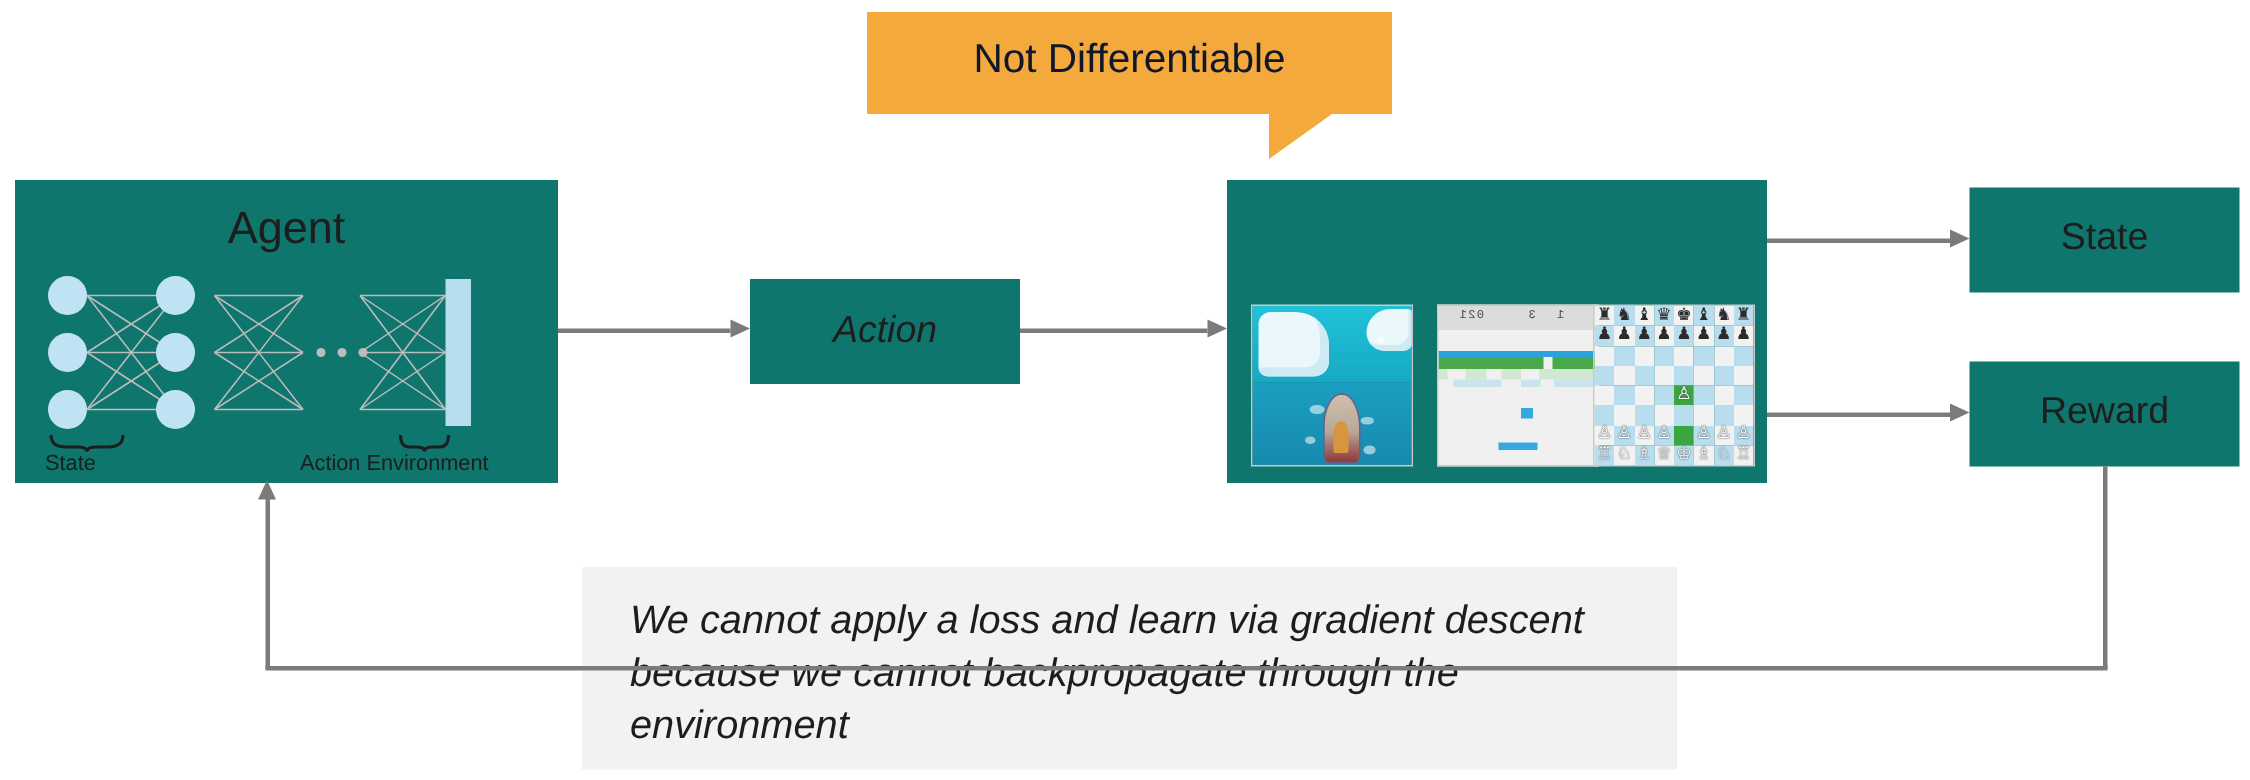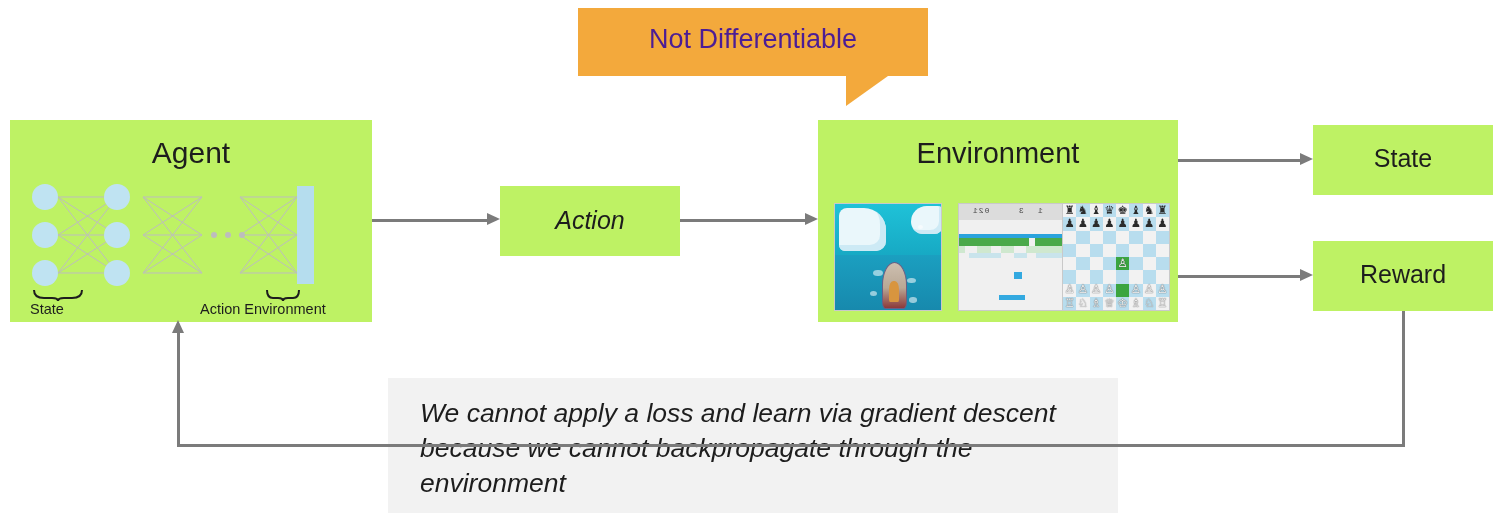--- a/index.html
+++ b/index.html
@@ -8,21 +8,21 @@
   }
   body {
     width: 1500px; height: 520px;
     font-family: "Liberation Sans", sans-serif;
     overflow: hidden;
   }
   #stage { position: relative; width: 1500px; height: 520px; }
 
   .box {
     position: absolute;
-    background: #bef264;
+    background: #0f766e;
     box-sizing: border-box;
   }
   .box-label {
     position: absolute;
     left: 0; right: 0;
     text-align: center;
     color: #1d1d1d;
     font-weight: 400;
   }
 
@@ -120,21 +120,21 @@
   .pc-b { color:#2b2b2b; }
   .pc-w { color:#ffffff; text-shadow: 0 0 1px #555, 0 0 1px #555; }
 
   
   #callout {
     position:absolute; left:578px; top:8px; width:350px; height:68px;
     background:#f3a93c;
   }
   #callout-text {
     position:absolute; left:0; right:0; top:16px; text-align:center;
-    font-size:27px; color:#4c1d95;
+    font-size:27px; color:#0f172a;
   }
   #callout-tail {
     position:absolute; left:846px; top:76px;
     width:0; height:0;
     border-left: 42px solid #f3a93c;
     border-bottom: 30px solid transparent;
   }
 
   
   #caption-box {
@@ -237,21 +237,20 @@
       <path d="M2,2 Q2,10 8,10 L13,10 Q18,10 18,13 Q18,10 23,10 L28,10 Q34,10 34,2" fill="none" stroke="#1d1d1d" stroke-width="2"></path>
     </svg>
     <div class="cap-text" style="left:190px; top:181px;">Action Environment</div>
   </div>
 
   <div id="action-box" class="box">
     <div id="action-label" class="box-label">Action</div>
   </div>
 
   <div id="env-box" class="box">
-    <div id="env-title" class="box-label">Environment</div>
 
     <div id="thumb-boat" class="thumb">
       <div class="boat-sky"></div>
       <div class="boat-sea"></div>
       <div class="berg" id="berg1"></div>
       <div class="berg" id="berg2"></div>
       <div class="wake" style="left:36%; top:62%; width:9%; height:6%;"></div>
       <div class="wake" style="left:68%; top:70%; width:8%; height:5%;"></div>
       <div class="wake" style="left:33%; top:82%; width:7%; height:5%;"></div>
       <div class="wake" style="left:70%; top:88%; width:7%; height:5%;"></div>

